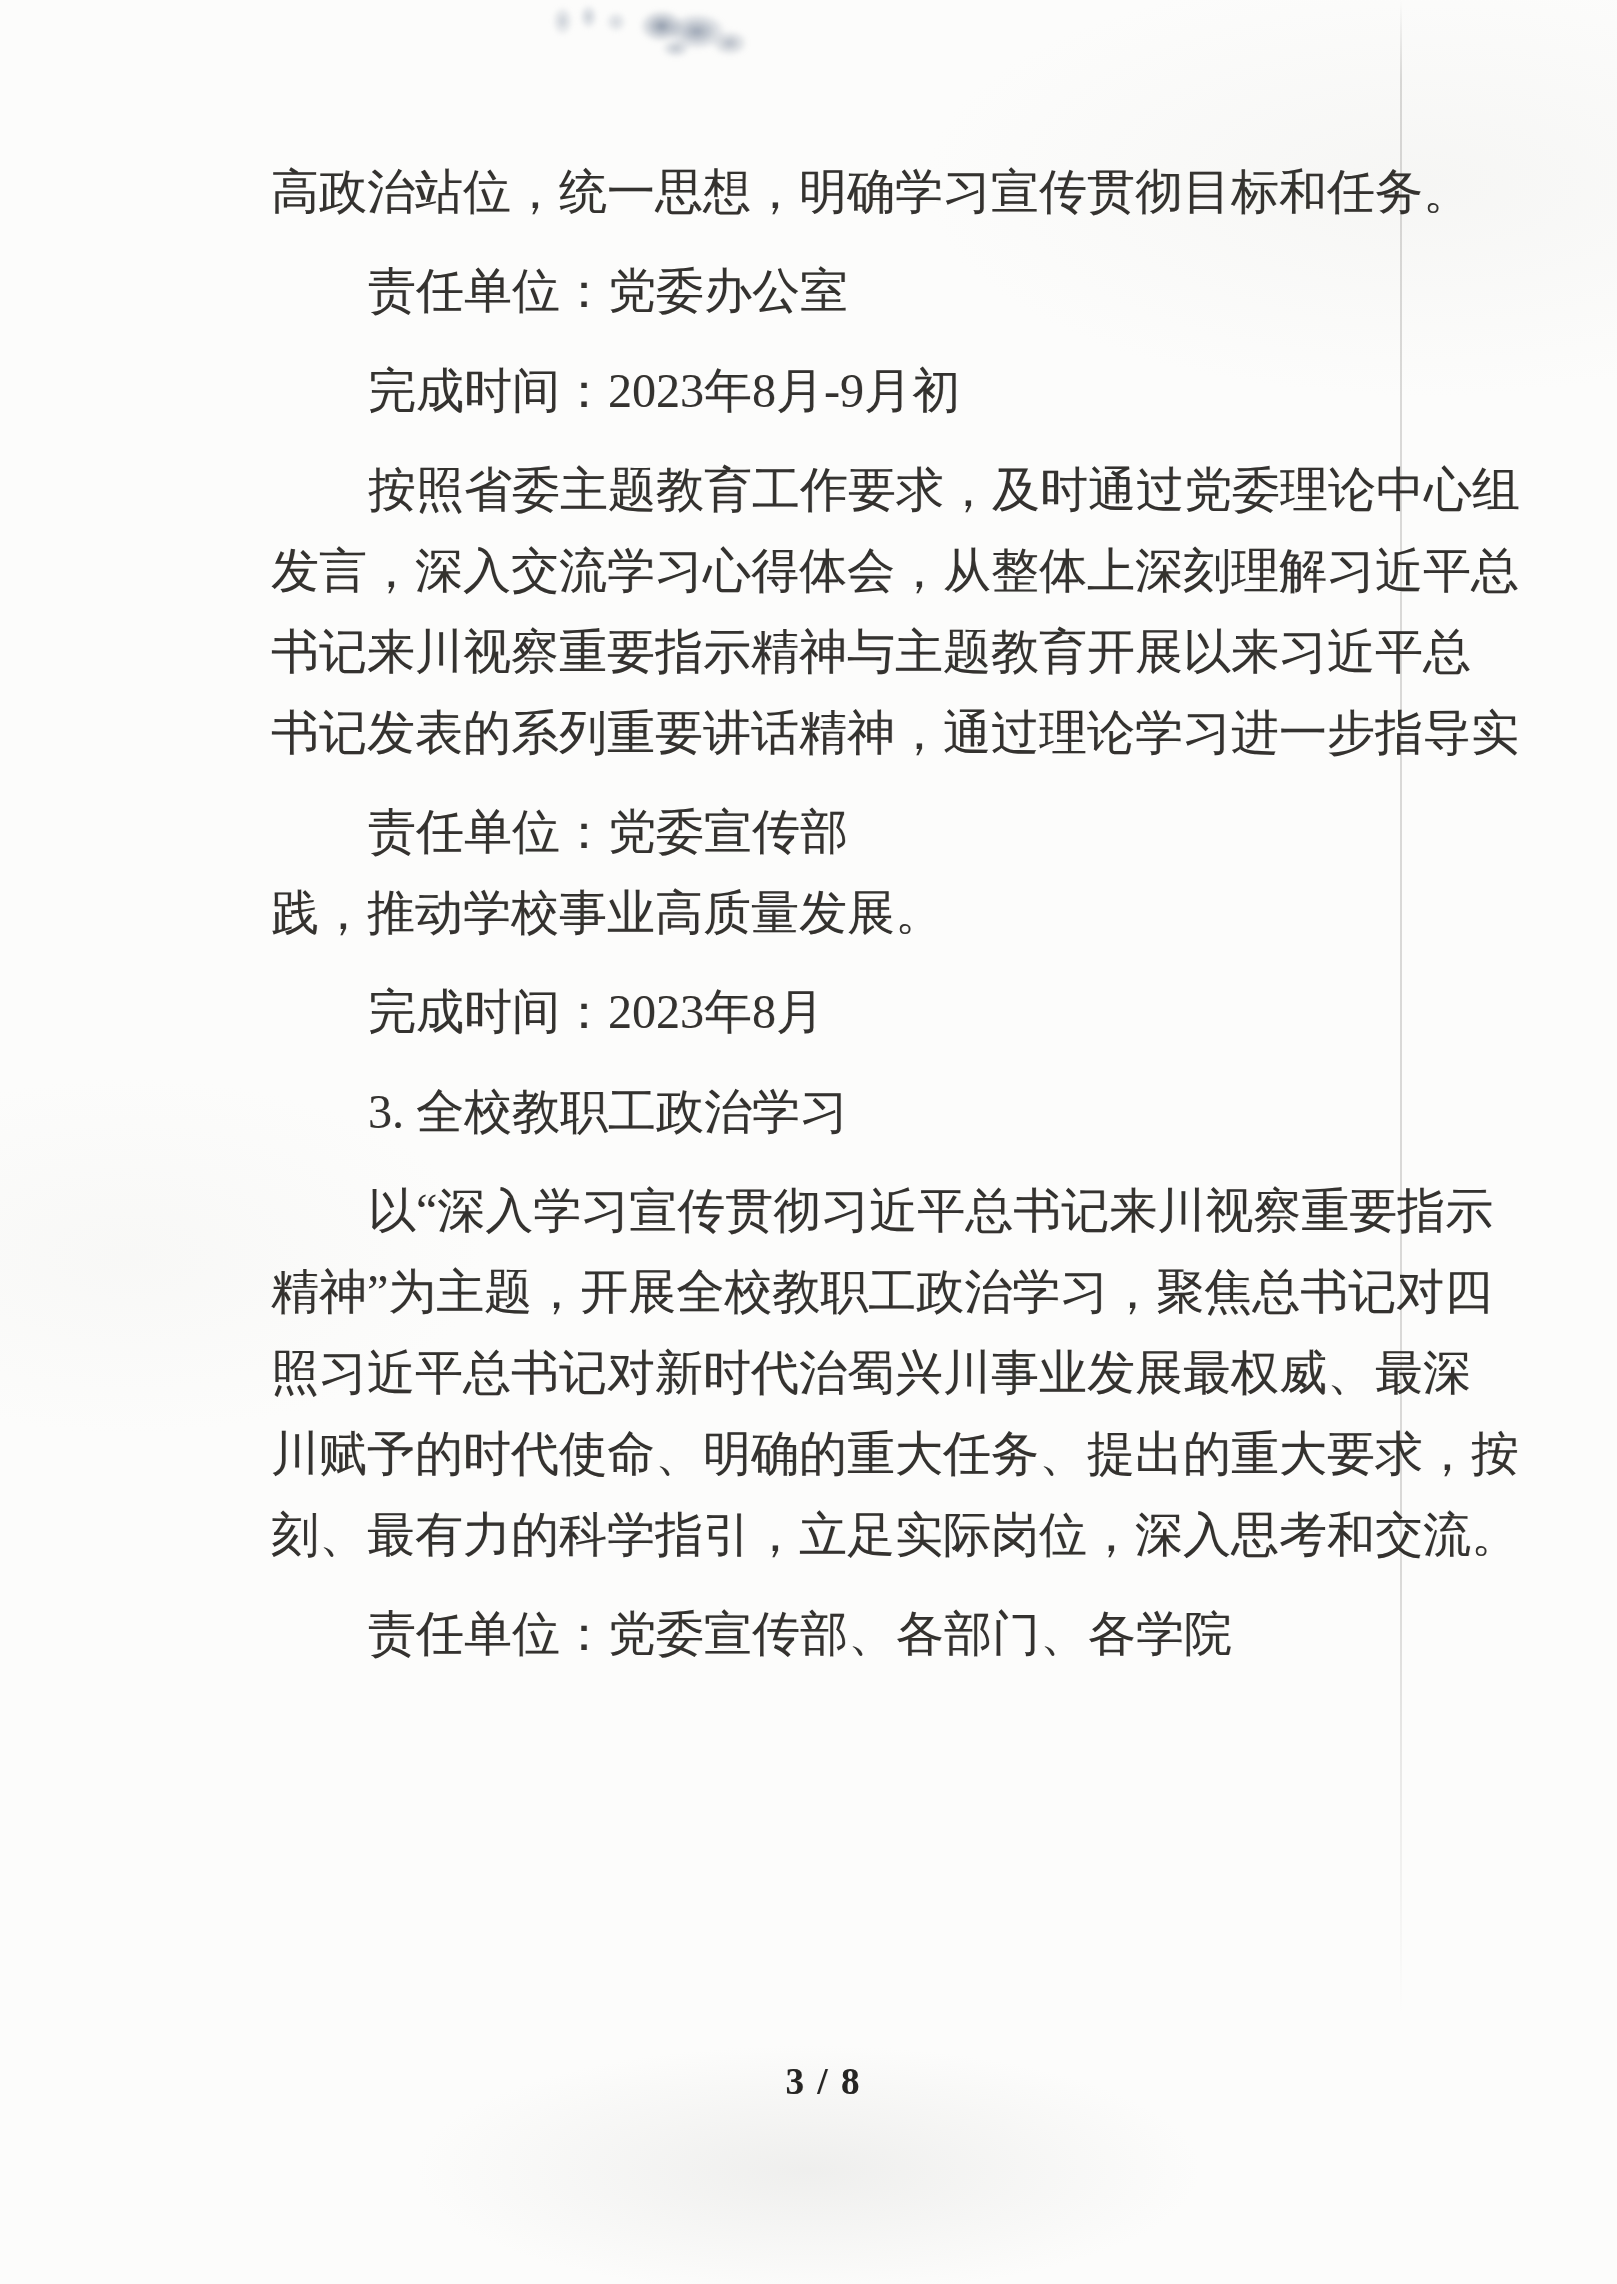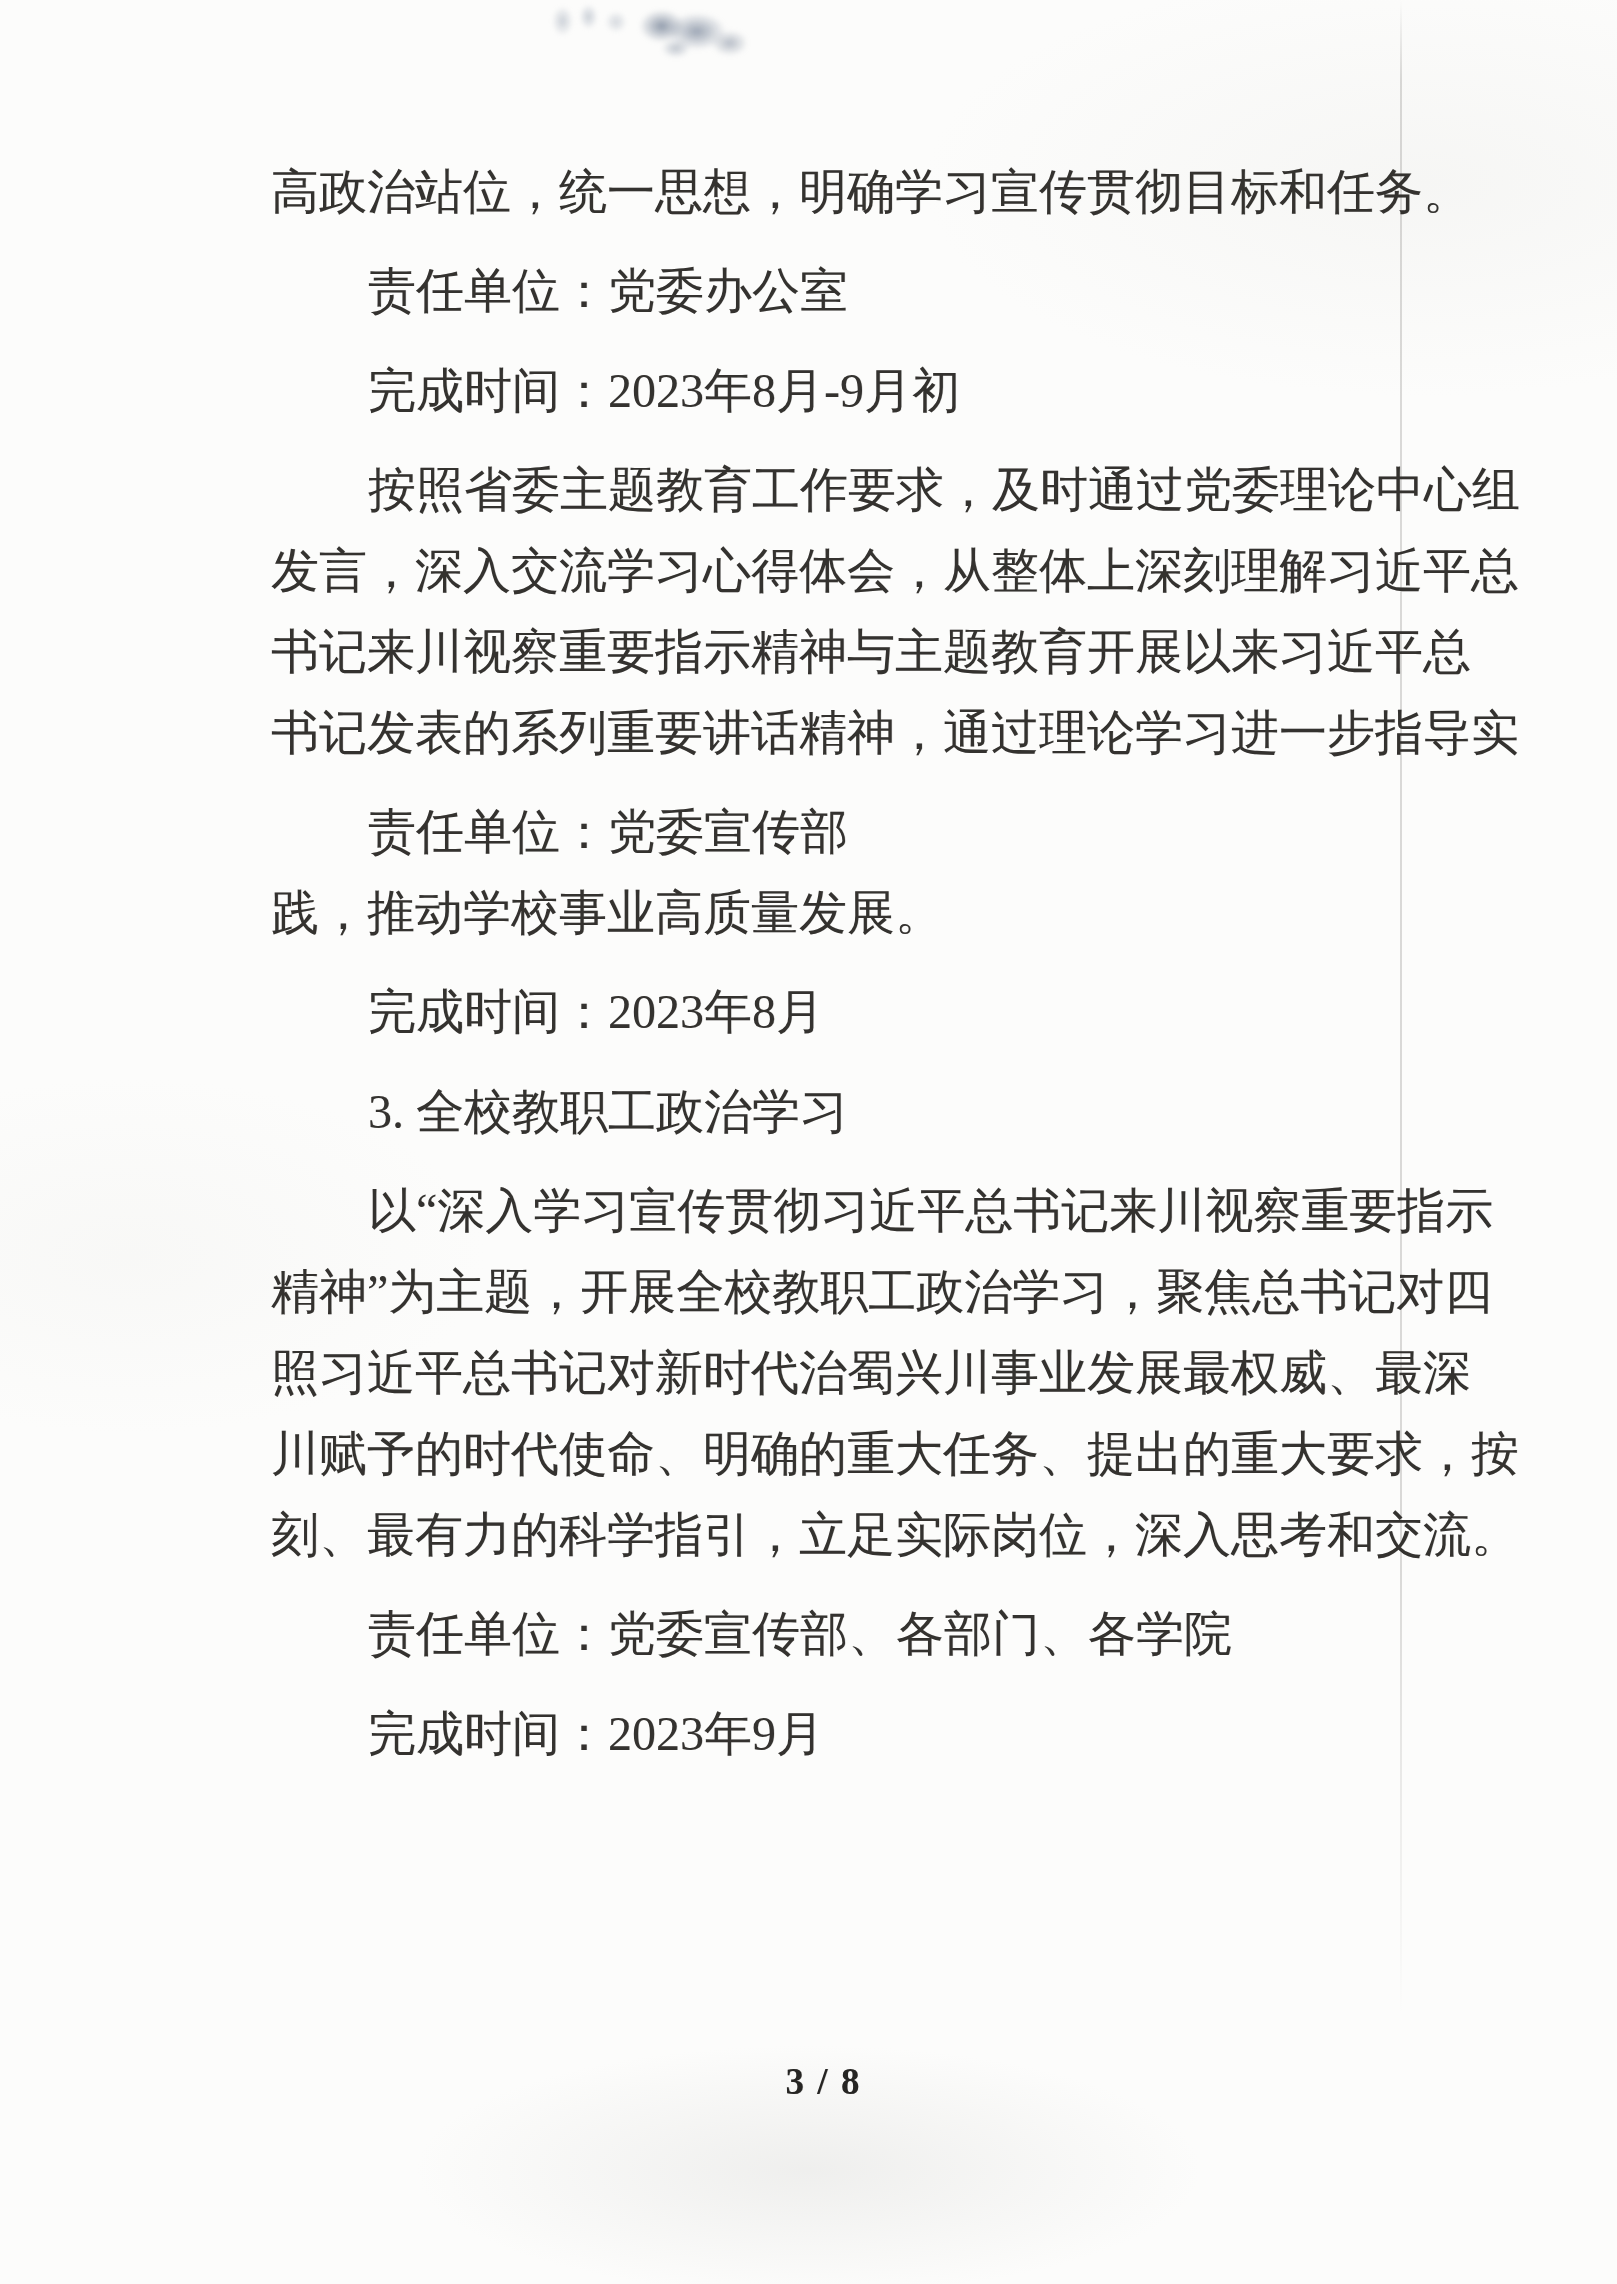--- a/index.html
+++ b/index.html
@@ -108,19 +108,18 @@
     <div class="line gap indent">责任单位：党委宣传部</div>
     <div class="line">践，推动学校事业高质量发展。</div>
     <div class="line gap indent">完成时间：2023年8月</div>
     <div class="line gap indent">3. 全校教职工政治学习</div>
     <div class="line gap indent">以“深入学习宣传贯彻习近平总书记来川视察重要指示</div>
     <div class="line">精神”为主题，开展全校教职工政治学习，聚焦总书记对四</div>
     <div class="line">照习近平总书记对新时代治蜀兴川事业发展最权威、最深</div>
     <div class="line">川赋予的时代使命、明确的重大任务、提出的重大要求，按</div>
     <div class="line">刻、最有力的科学指引，立足实际岗位，深入思考和交流。</div>
     <div class="line gap indent">责任单位：党委宣传部、各部门、各学院</div>
-    <div class="line gap indent">完成时间：2023年9月</div>
   </div>
 
   <div class="pagenum">3 / 8</div>
 
 </div>
 
 
 </body></html>

